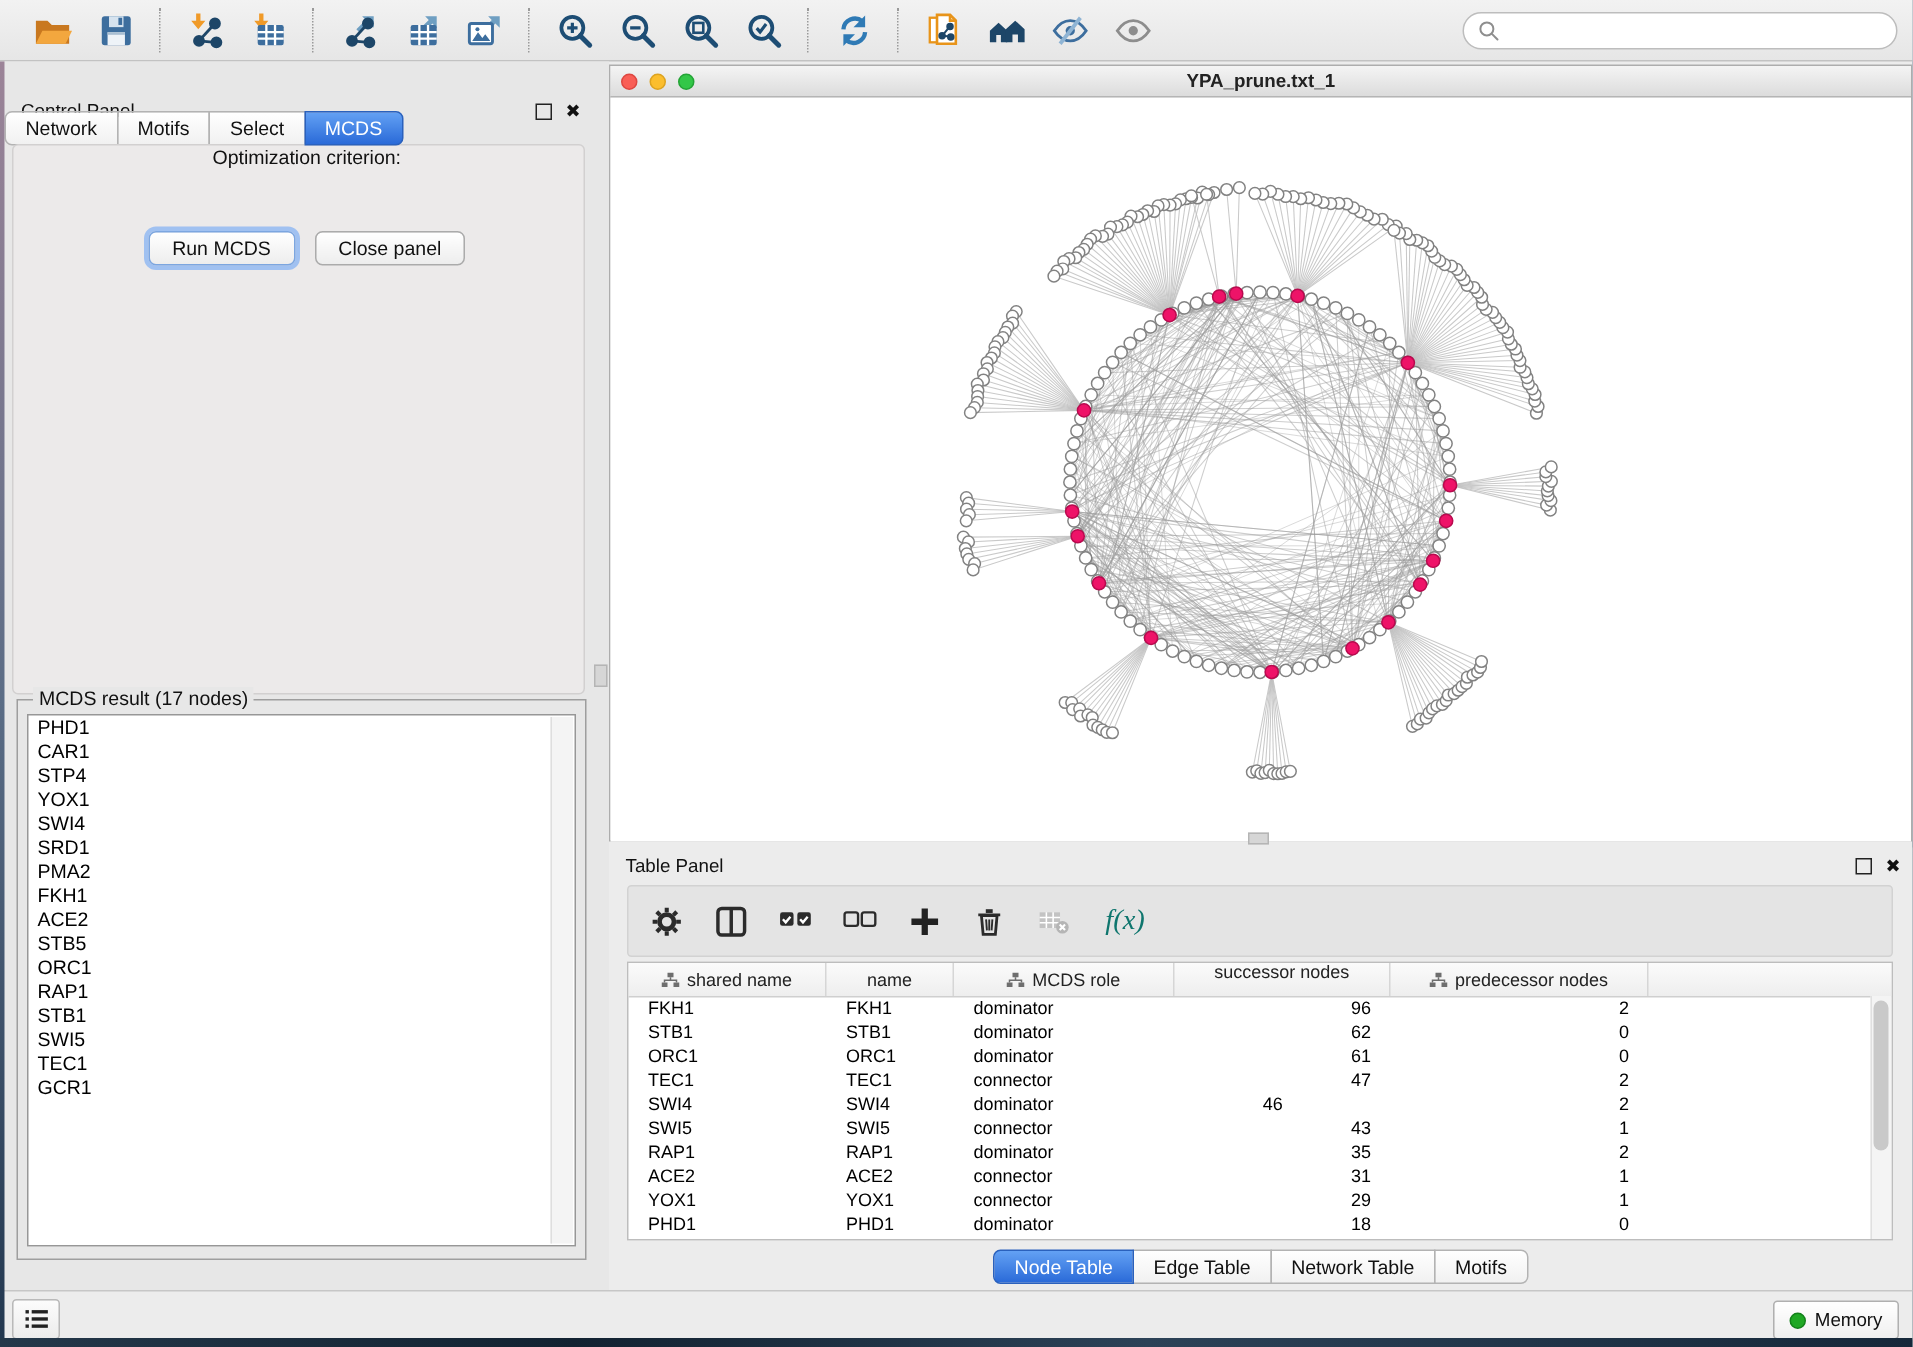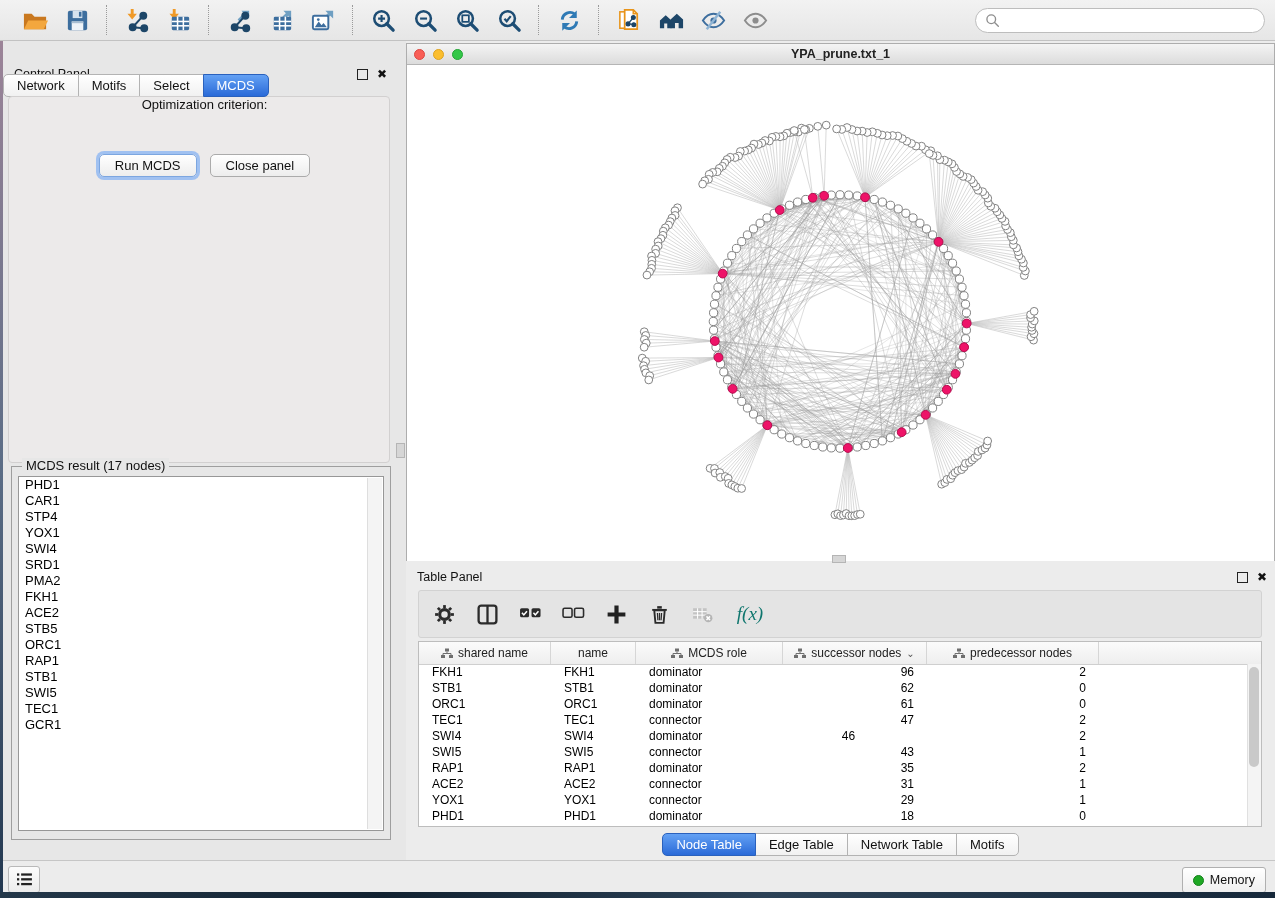--- a/index.html
+++ b/index.html
@@ -1310,21 +1310,21 @@
             <svg width="12" height="11" viewBox="0 0 12 11">
               <g fill="#6e6e6e">
                 <rect x="4" y="0.5" width="4" height="3"></rect>
                 <rect x="0" y="7" width="4" height="3"></rect>
                 <rect x="8" y="7" width="4" height="3"></rect>
               </g>
               <path d="M6 3.5v2M2 7V5.5h8V7" stroke="#6e6e6e" fill="none"></path>
             </svg>
             <span>MCDS role</span>
           </div>
-          <div class="nt-hcell" style="width: 144px;">
+          <div class="nt-hcell" style="width: 144px; flex-direction: column;">
             <svg width="12" height="11" viewBox="0 0 12 11">
               <g fill="#6e6e6e">
                 <rect x="4" y="0.5" width="4" height="3"></rect>
                 <rect x="0" y="7" width="4" height="3"></rect>
                 <rect x="8" y="7" width="4" height="3"></rect>
               </g>
               <path d="M6 3.5v2M2 7V5.5h8V7" stroke="#6e6e6e" fill="none"></path>
             </svg>
             <span>successor nodes</span>
             <span class="sort-arrow">⌄</span>

